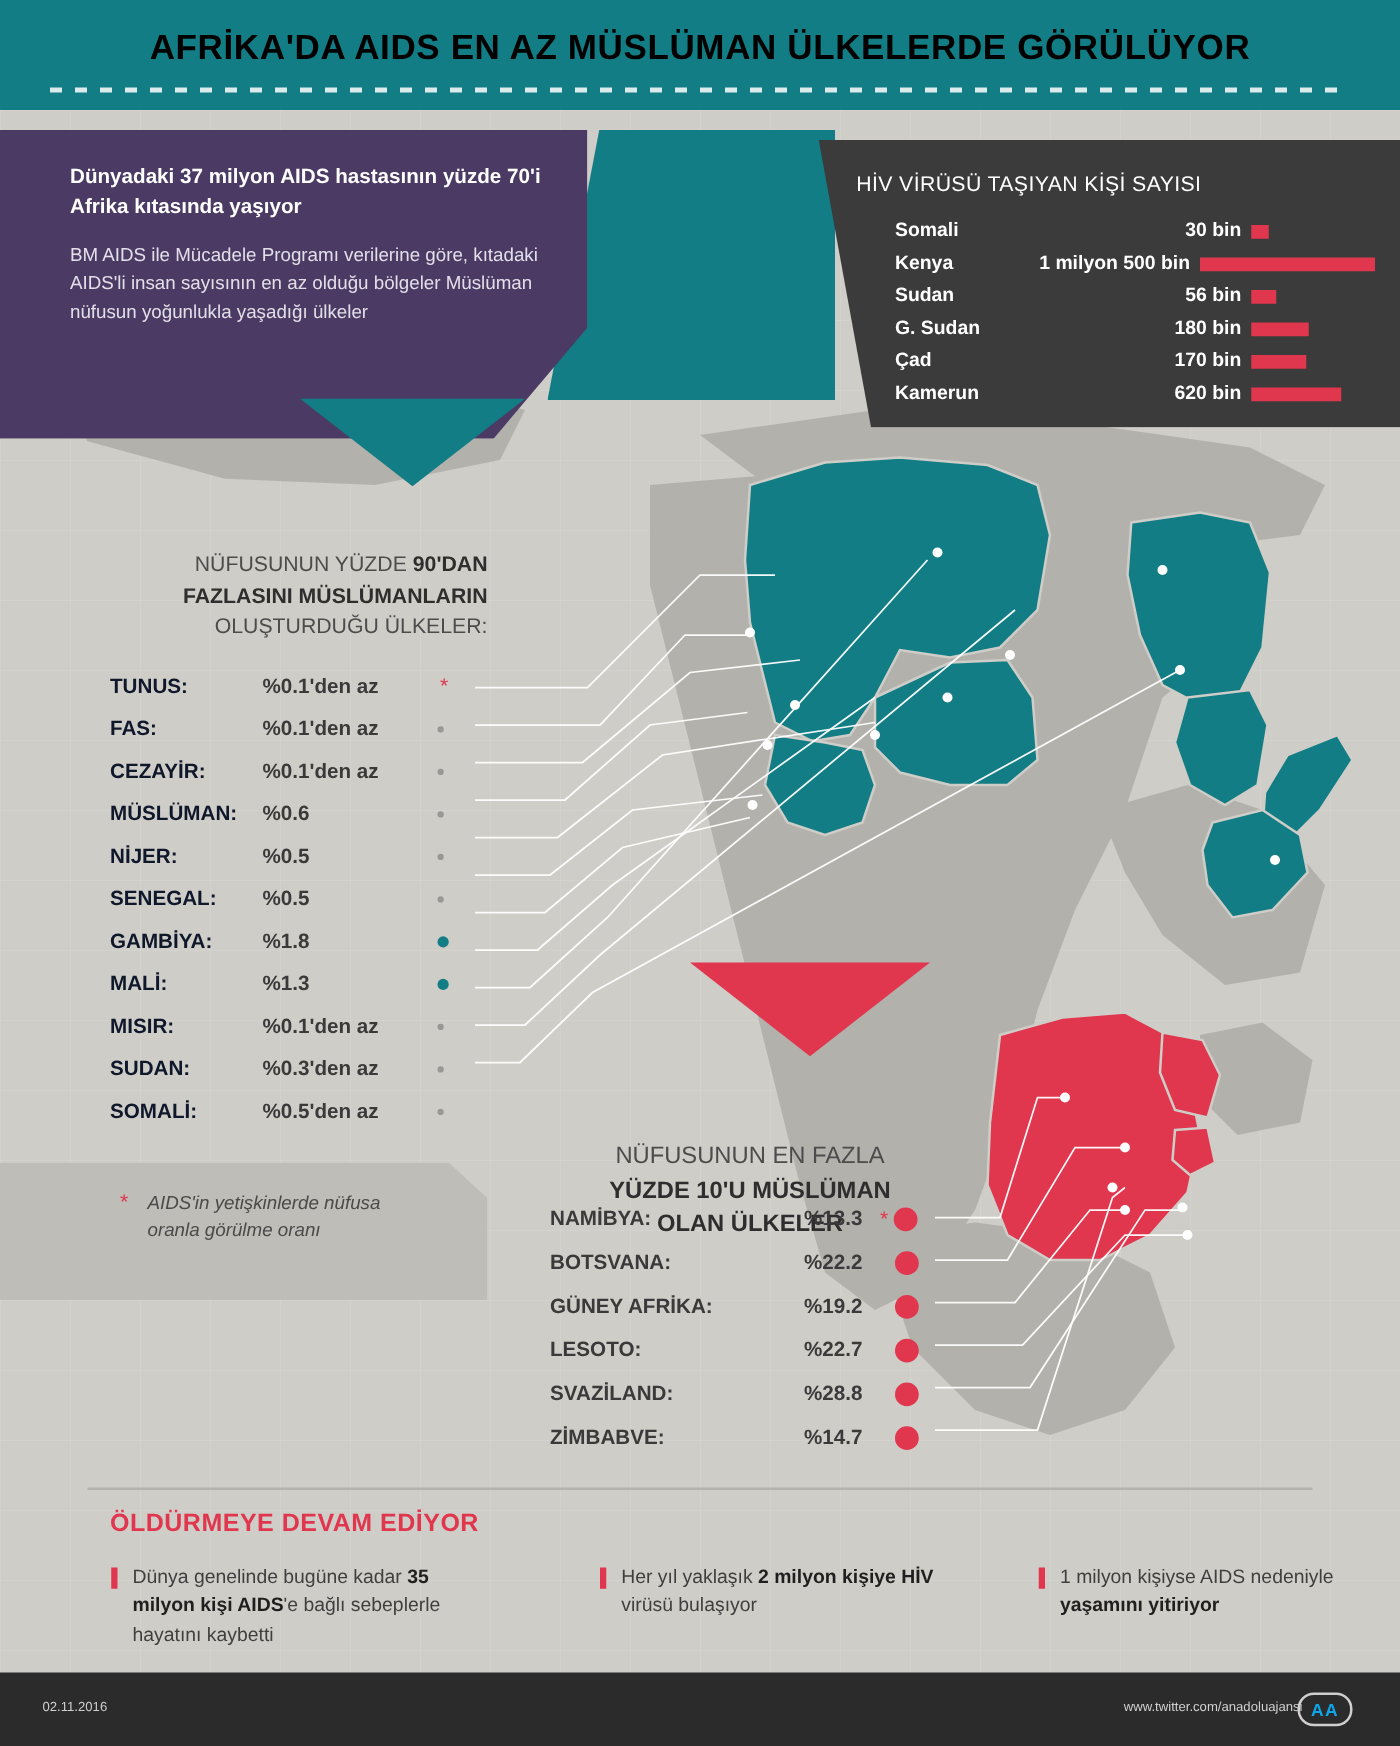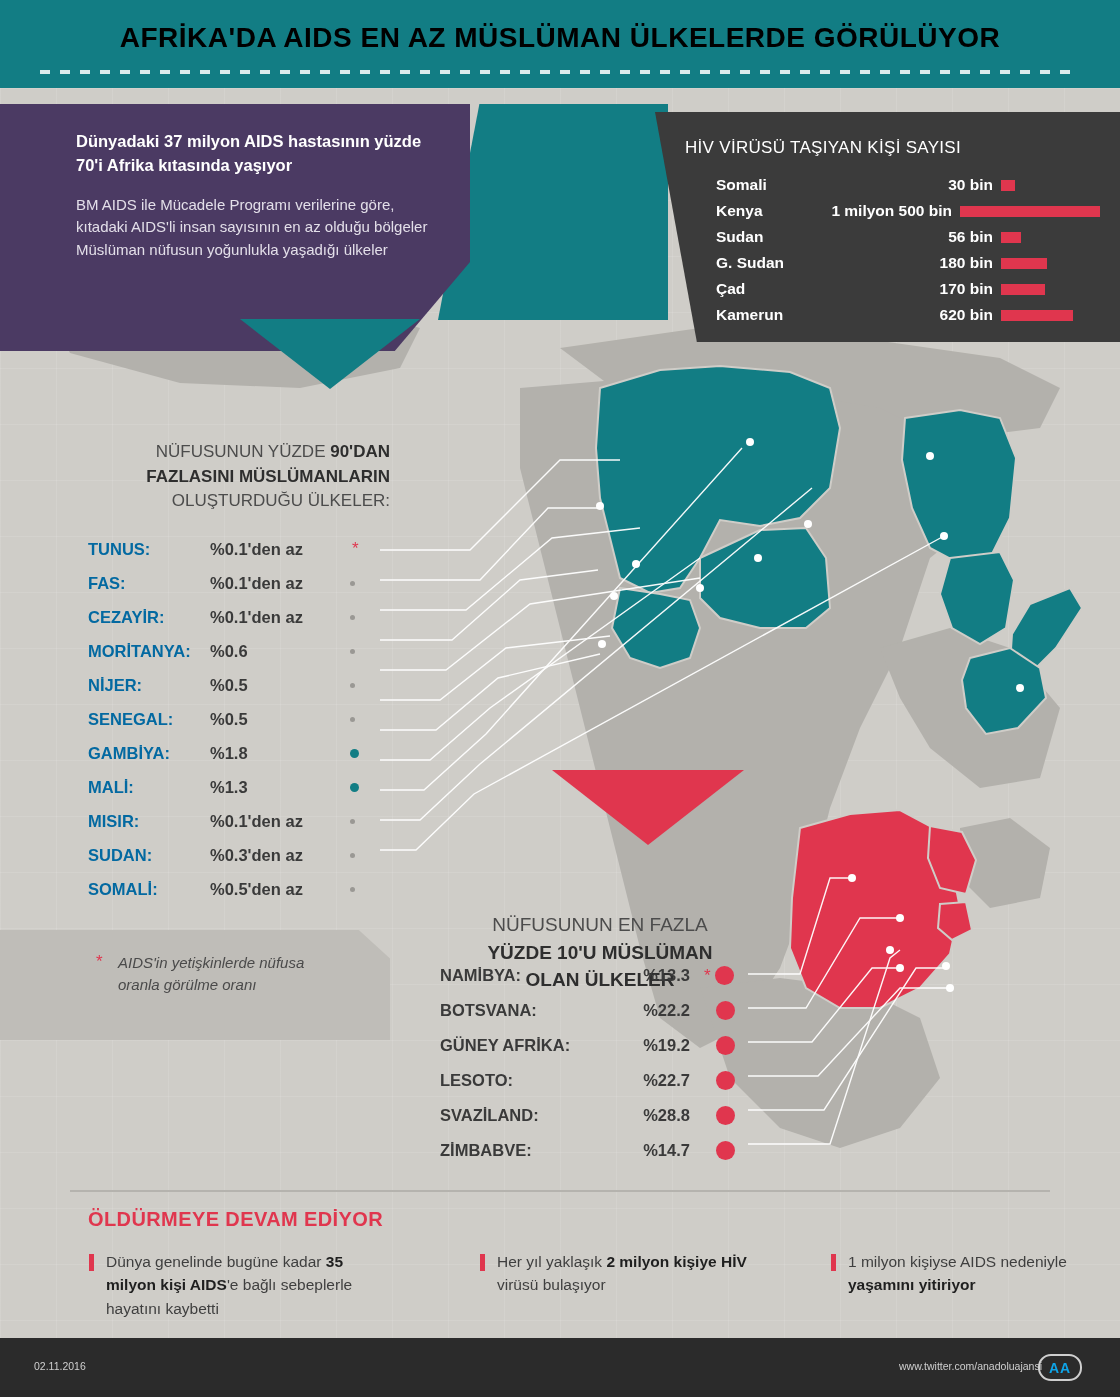--- a/index.html
+++ b/index.html
@@ -41,21 +41,21 @@
     background-image:
       repeating-linear-gradient(to right, rgba(255,255,255,0.10) 0 1px, transparent 1px 56px),
       repeating-linear-gradient(to bottom, rgba(255,255,255,0.10) 0 1px, transparent 1px 56px);
   }
 
   
   .purple-panel {
     position: absolute; top: 104px; left: 0; width: 470px; height: 247px;
     background: #4b3a63;
     clip-path: polygon(0 0, 100% 0, 100% 64%, 84% 100%, 0 100%);
-    padding: 26px 34px 0 76px;
+    padding: 26px 34px 0 56px;
     color: #ffffff;
   }
   .purple-lead {
     font-size: 16.5px; font-weight: bold; line-height: 1.45; color: #ffffff;
   }
   .purple-body {
     margin-top: 16px; font-size: 15px; line-height: 1.5; color: #e3dfe9;
   }
   .teal-arrow {
     position: absolute; top: 319px; left: 240px;
@@ -92,21 +92,21 @@
   
   .left-heading {
     position: absolute; top: 440px; left: 60px; width: 330px;
     text-align: right; color: #4c4c4c; font-size: 17px; line-height: 1.45;
   }
   .left-heading b { color: #2e2e2e; }
   .muslim-list {
     position: absolute; top: 532px; left: 60px; width: 340px;
   }
   .m-row { display: flex; align-items: center; height: 34px; }
-  .m-name { width: 150px; font-size: 16.5px; font-weight: bold; color: #0369a1; padding-left: 28px; }
+  .m-name { width: 150px; font-size: 16.5px; font-weight: bold; color: #0f172a; padding-left: 28px; }
   .m-val  { width: 140px; font-size: 16.5px; font-weight: bold; color: #3a3a3a; }
   .m-star { color: #e0364e; font-size: 17px; margin-left: 2px; }
   .m-dot  { width: 9px; height: 9px; border-radius: 50%; background: #127d84; }
   .m-dot.small { width: 5px; height: 5px; background: #9a9894; }
 
   
   .note-box {
     position: absolute; top: 930px; left: 0; width: 390px; height: 110px;
     background: #bfbdb8;
     clip-path: polygon(0 0, 92% 0, 100% 26%, 100% 100%, 0 100%);
@@ -335,21 +335,21 @@
       <div class="m-name">FAS:</div>
       <div class="m-val">%0.1'den az</div>
       <div class="m-dot small"></div>
     </div>
     <div class="m-row">
       <div class="m-name">CEZAYİR:</div>
       <div class="m-val">%0.1'den az</div>
       <div class="m-dot small"></div>
     </div>
     <div class="m-row">
-      <div class="m-name">MORİTANYA:</div>
+      <div class="m-name">MÜSLÜMAN:</div>
       <div class="m-val">%0.6</div>
       <div class="m-dot small"></div>
     </div>
     <div class="m-row">
       <div class="m-name">NİJER:</div>
       <div class="m-val">%0.5</div>
       <div class="m-dot small"></div>
     </div>
     <div class="m-row">
       <div class="m-name">SENEGAL:</div>

